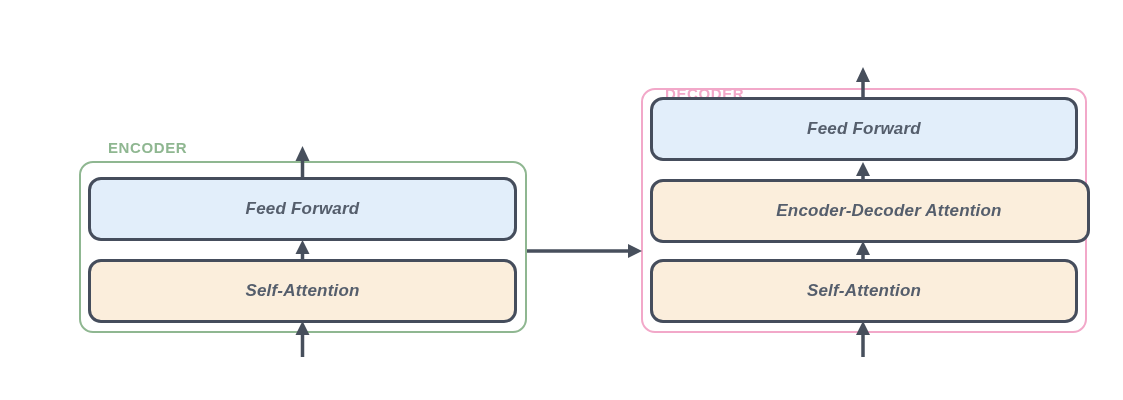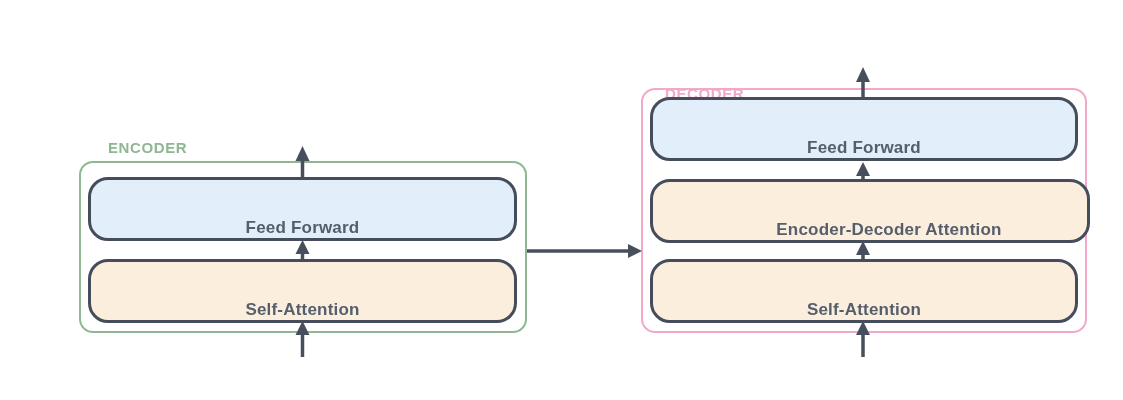--- a/index.html
+++ b/index.html
@@ -39,24 +39,25 @@
     border-radius: 14px;
     background: transparent;
     box-sizing: border-box;
   }
   .outer-box.enc { border: 2.5px solid var(--encoder-accent); }
   .outer-box.dec { border: 2.5px solid var(--decoder-accent); }
   .block {
     position: absolute;
     box-sizing: border-box;
     border: 3px solid var(--block-border);
-    border-radius: 20px;
+    border-radius: 13px;
     display: flex;
-    align-items: flex-end;
+    align-items: center;
     justify-content: center;
+    font-style: italic;
   }
   .block.ff  { background: var(--feed-forward-fill); }
   .block.attn{ background: var(--attention-fill); }
   .block-label {
     color: var(--text-color);
     font-size: 17px;
     font-weight: 700;
     letter-spacing: 0.2px;
     white-space: nowrap;
   }

